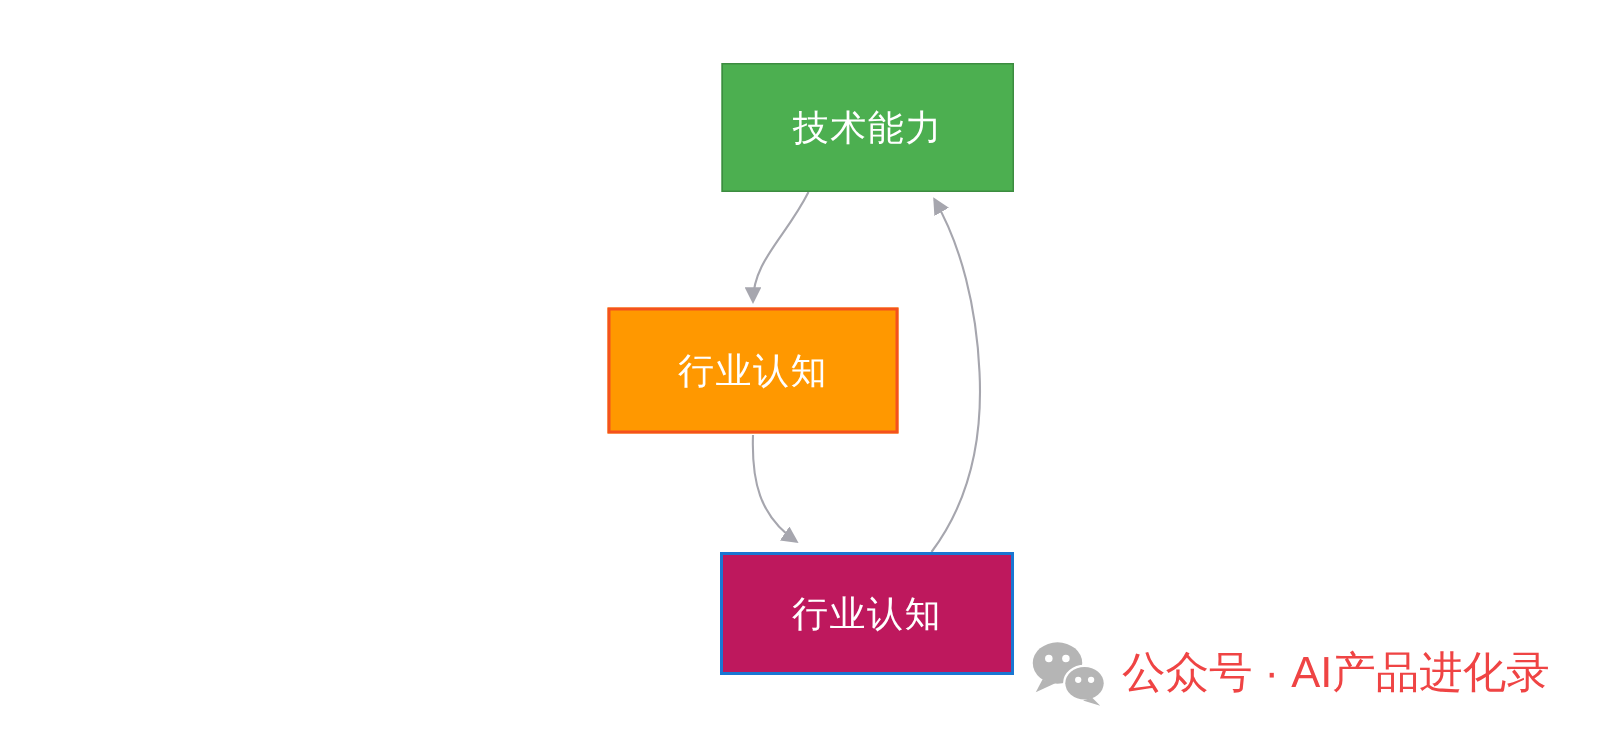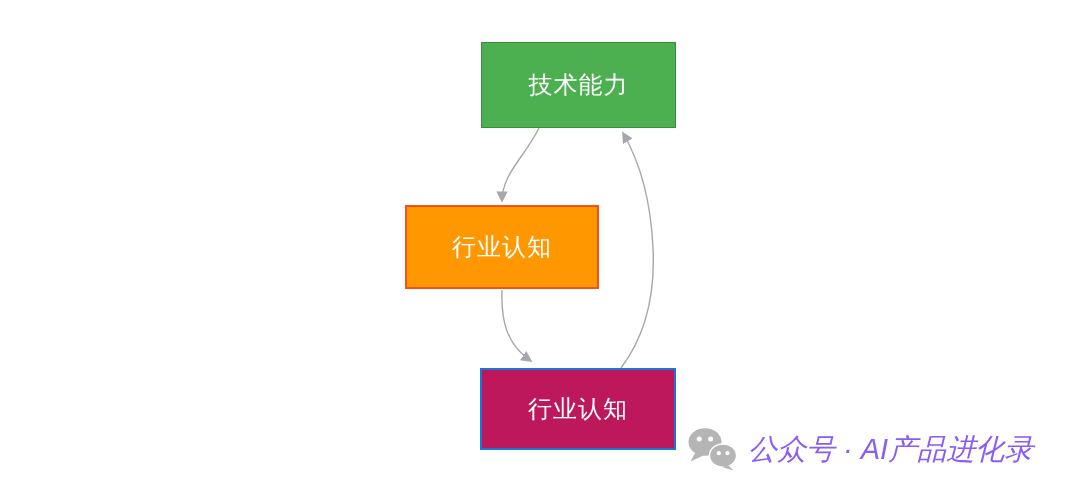--- a/index.html
+++ b/index.html
@@ -106,16 +106,16 @@
         <ellipse cx="36" cy="28.5" rx="12.8" ry="10.8"></ellipse>
         <path d="M41,38 L46.5,43.5 L35,40 Z"></path>
       </g>
       <g fill="#ffffff">
         <circle cx="12.2" cy="12" r="2.5"></circle>
         <circle cx="23.6" cy="12" r="2.5"></circle>
         <circle cx="31.8" cy="26.2" r="2.1"></circle>
         <circle cx="40.4" cy="26.2" r="2.1"></circle>
       </g>
     </svg>
-    <span class="wm-text" style="color: #8b5cf6; font-style: italic;">公众号 · AI产品进化录</span>
+    <span class="wm-text" style="color: #ef4444;">公众号 · AI产品进化录</span>
   </div>
 
 </div>
 
 </body></html>

